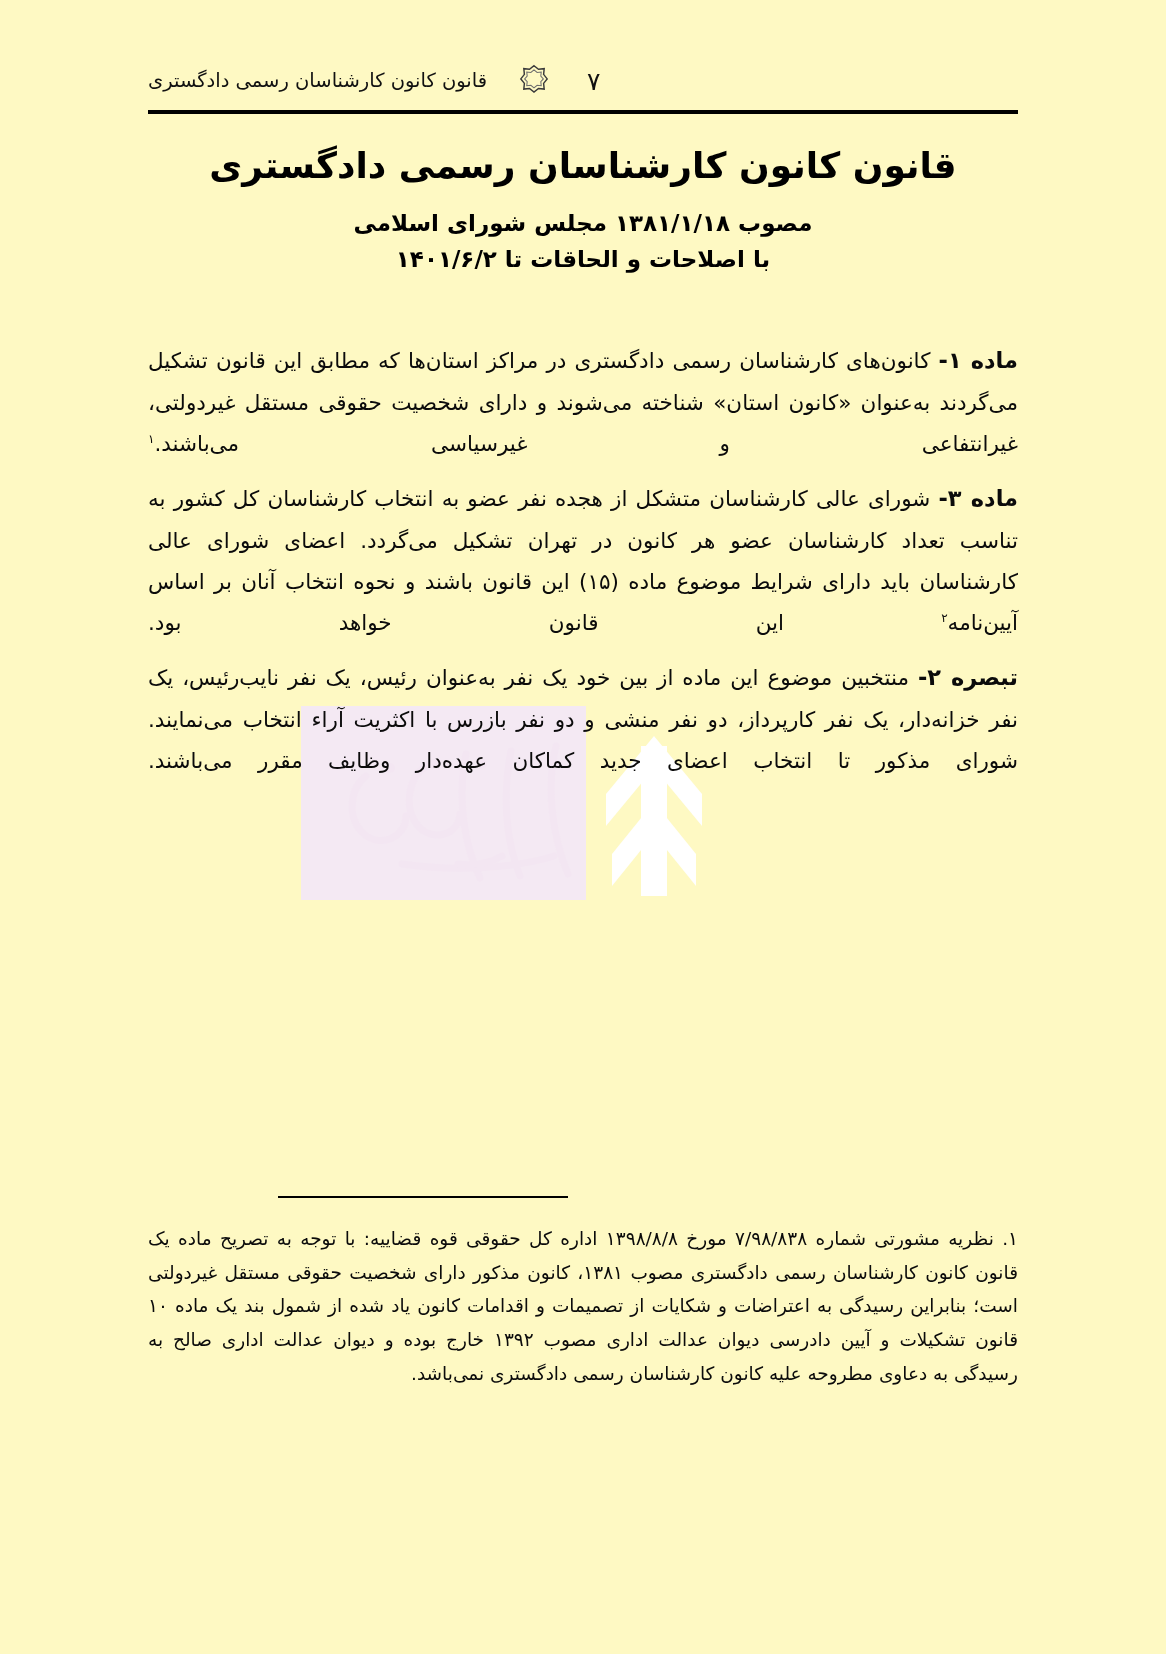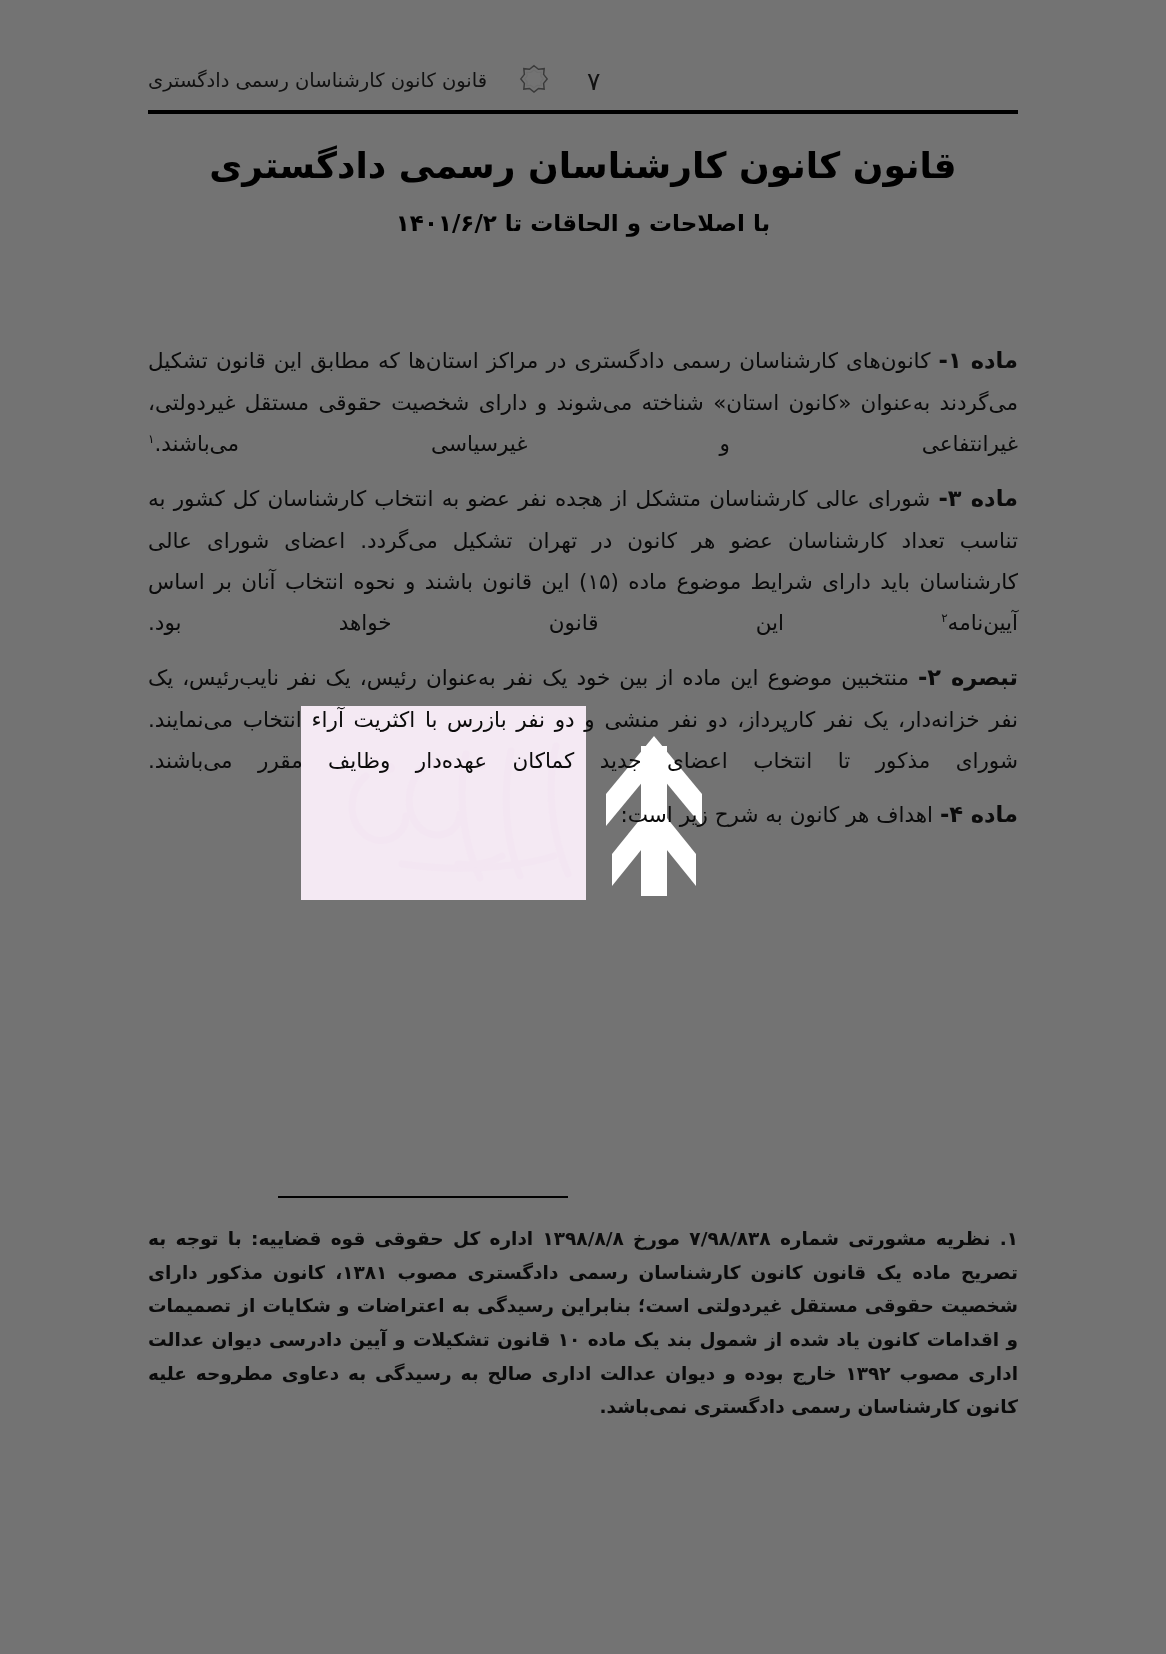--- a/index.html
+++ b/index.html
@@ -8,21 +8,21 @@
     padding: 0;
     background: #ffffff;
   }
   body {
     font-family: "DejaVu Sans", "Liberation Sans", sans-serif;
   }
   .page {
     position: relative;
     width: 1166px;
     height: 1654px;
-    background: #737373;
+    background: #fef9c3;
     overflow: hidden;
     box-sizing: border-box;
   }
 
   
   .header {
     position: absolute;
     top: 52px;
     right: 148px;
     left: 148px;
@@ -158,21 +158,20 @@
     left: 148px;
     z-index: 2;
   }
   .fn-item {
     font-size: 18.5px;
     color: #0b0b0b;
     line-height: 1.82;
     text-align: justify;
     text-align-last: right;
     margin: 0 0 8px 0;
-    font-weight: bold;
   }
 </style>
 </head>
 <body>
 
 <div class="page">
 
   <div class="watermark">
     <div class="wm-block"></div>
     <svg class="wm-svg" viewBox="0 0 540 200">
@@ -209,42 +208,40 @@
         <polygon points="20,2 25.3,6.2 32,5.5 31.3,12.2 35.5,17.5 31.3,22.8 32,29.5 25.3,28.8 20,33 14.7,28.8 8,29.5 8.7,22.8 4.5,17.5 8.7,12.2 8,5.5 14.7,6.2" fill="none" stroke="#3a3a3a" stroke-width="1.7"></polygon>
         <polygon points="20,7 23.7,10 28.5,9.5 28,14.3 31,17.5 28,20.7 28.5,25.5 23.7,25 20,28 16.3,25 11.5,25.5 12,20.7 9,17.5 12,14.3 11.5,9.5 16.3,10" fill="none" stroke="#6d6d6d" stroke-width="1.2"></polygon>
       </svg>
     </span>
     <span class="header-pagenum">۷</span>
   </div>
   <div class="header-rule"></div>
 
   <div class="titleblock">
     <h1 class="doc-title">قانون کانون کارشناسان رسمی دادگستری</h1>
+    <p class="doc-sub">مصوب ۱۳۸۱/۱/۱۸ مجلس شورای اسلامی</p>
     <p class="doc-sub">با اصلاحات و الحاقات تا ۱۴۰۱/۶/۲</p>
   </div>
 
   <div class="body">
 
     <p class="para">
       <span class="lead">ماده ۱-</span><span> کانون‌های کارشناسان رسمی دادگستری در مراکز استان‌ها که مطابق این قانون تشکیل می‌گردند به‌عنوان «کانون استان» شناخته می‌شوند و دارای شخصیت حقوقی مستقل غیردولتی، غیرانتفاعی و غیرسیاسی می‌باشند.</span><sup class="fn">۱</sup>
     </p>
 
 
     <p class="para">
       <span class="lead">ماده ۳-</span><span> شورای عالی کارشناسان متشکل از هجده نفر عضو به انتخاب کارشناسان کل کشور به تناسب تعداد کارشناسان عضو هر کانون در تهران تشکیل می‌گردد. اعضای شورای عالی کارشناسان باید دارای شرایط موضوع ماده (۱۵) این قانون باشند و نحوه انتخاب آنان بر اساس آیین‌نامه</span><sup class="fn">۲</sup><span> این قانون خواهد بود.</span>
     </p>
 
 
     <p class="para">
       <span class="lead">تبصره ۲-</span><span> منتخبین موضوع این ماده از بین خود یک نفر به‌عنوان رئیس، یک نفر نایب‌رئیس، یک نفر خزانه‌دار، یک نفر کارپرداز، دو نفر منشی و دو نفر بازرس با اکثریت آراء انتخاب می‌نمایند. شورای مذکور تا انتخاب اعضای جدید کماکان عهده‌دار وظایف مقرر می‌باشند.</span>
     </p>
 
-    <p class="para last-right">
-      <span class="lead">ماده ۴-</span><span> اهداف هر کانون به شرح زیر است:</span>
-    </p>
 
   </div>
 
   <div class="fn-rule"></div>
   <div class="footnotes">
     <p class="fn-item">
       <span>۱.</span><span> نظریه مشورتی شماره ۷/۹۸/۸۳۸ مورخ ۱۳۹۸/۸/۸ اداره کل حقوقی قوه قضاییه: با توجه به تصریح ماده یک قانون کانون کارشناسان رسمی دادگستری مصوب ۱۳۸۱، کانون مذکور دارای شخصیت حقوقی مستقل غیردولتی است؛ بنابراین رسیدگی به اعتراضات و شکایات از تصمیمات و اقدامات کانون یاد شده از شمول بند یک ماده ۱۰ قانون تشکیلات و آیین دادرسی دیوان عدالت اداری مصوب ۱۳۹۲ خارج بوده و دیوان عدالت اداری صالح به رسیدگی به دعاوی مطروحه علیه کانون کارشناسان رسمی دادگستری نمی‌باشد.</span>
     </p>
   </div>
 

